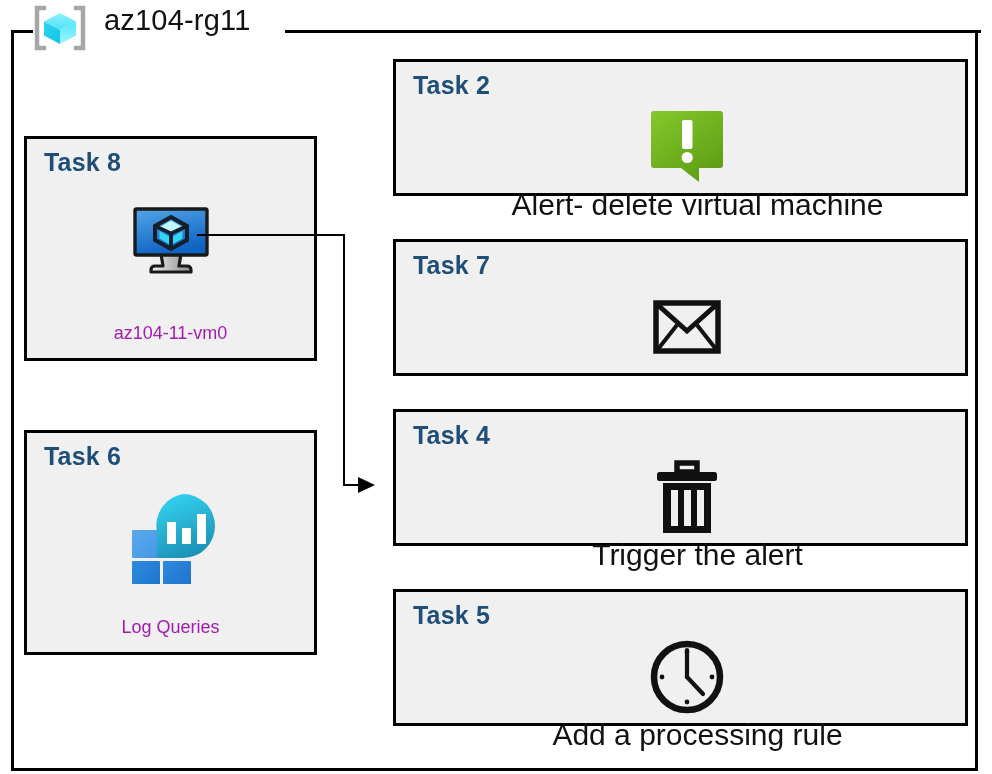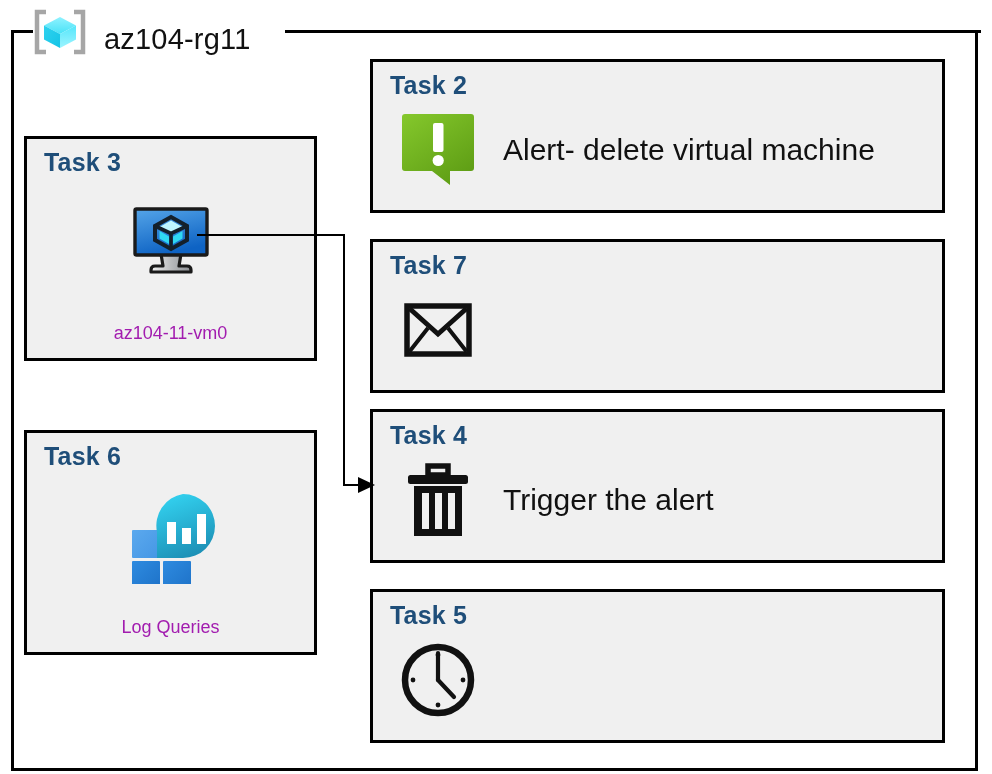--- a/index.html
+++ b/index.html
@@ -45,21 +45,21 @@
     background: #000000;
   }
 
   
   #rg-header {
     position: absolute;
     left: 33px;
     top: 4px;
     height: 52px;
     display: flex;
-    align-items: flex-end;
+    align-items: flex-start;
   }
   #rg-icon {
     width: 54px;
     height: 48px;
     position: relative;
     flex: 0 0 auto;
   }
   #rg-title {
     font-size: 29px;
     color: #111111;
@@ -101,33 +101,34 @@
   .card-caption {
     position: absolute;
     left: 0; right: 0;
     bottom: 14px;
     text-align: center;
     font-size: 18px;
     color: #a21caf;
   }
 
   
-  .card-right { width: 575px; height: 154px; left: 370px; }
+  .card-right { width: 575px; height: 137px; left: 393px; }
   #task2-box { top: 59px; }
   #task3-box { top: 239px; }
   #task4-box { top: 409px; }
   #task5-box { top: 589px; }
   .row-content {
     position: absolute;
     left: 22px;
     top: 44px;
     right: 10px;
     height: 88px;
     display: flex;
     align-items: center;
+    flex-direction: column;
   }
   .row-icon {
     width: 86px;
     height: 82px;
     flex: 0 0 auto;
     position: relative;
     display: flex;
     align-items: center;
     justify-content: center;
   }
@@ -196,21 +197,21 @@
 
       <polygon points="27,9 43,17.5 27,26 11,17.5" fill="url(#cubeTop)"></polygon>
       <polygon points="11,17.5 27,26 27,40 11,31.5" fill="url(#cubeLeft)"></polygon>
       <polygon points="43,17.5 43,31.5 27,40 27,26" fill="url(#cubeRight)"></polygon>
     </svg>
   </div>
   <div id="rg-title">az104-rg11</div>
 </div>
 
 <div class="task-box card-left" id="task1-box">
-  <div class="task-label">Task 3</div>
+  <div class="task-label">Task 8</div>
   <div class="card-icon-wrap">
     <span>
       <svg viewBox="0 0 84 72" width="84" height="72">
         <defs>
           <linearGradient id="vmScreen" x1="0" y1="0" x2="0.35" y2="1">
             <stop offset="0" stop-color="#55A5E8"></stop>
             <stop offset="1" stop-color="#0E63C4"></stop>
           </linearGradient>
           <linearGradient id="vmStand" x1="0" y1="0" x2="1" y2="0">
             <stop offset="0" stop-color="#F2F2F2"></stop>
@@ -331,19 +332,20 @@
       <svg viewBox="0 0 80 80" width="80" height="80">
         <circle cx="40" cy="40" r="33" fill="none" stroke="#111111" stroke-width="6.5"></circle>
         <circle cx="40" cy="15" r="2.4" fill="#111111"></circle>
         <circle cx="65" cy="40" r="2.4" fill="#111111"></circle>
         <circle cx="40" cy="65" r="2.4" fill="#111111"></circle>
         <circle cx="15" cy="40" r="2.4" fill="#111111"></circle>
         <path d="M40 40 L40 13" stroke="#111111" stroke-width="4.2" stroke-linecap="round"></path>
         <path d="M40 40 L56 57" stroke="#111111" stroke-width="4.2" stroke-linecap="round"></path>
       </svg>
     </div>
+    <div class="row-text">Add a processing rule</div>
   </div>
 </div>
 
 <div id="conn-h1"></div>
 <div id="conn-v"></div>
 <div id="conn-h2"></div>
 <div id="conn-arrow"></div>
 
 </body></html>

